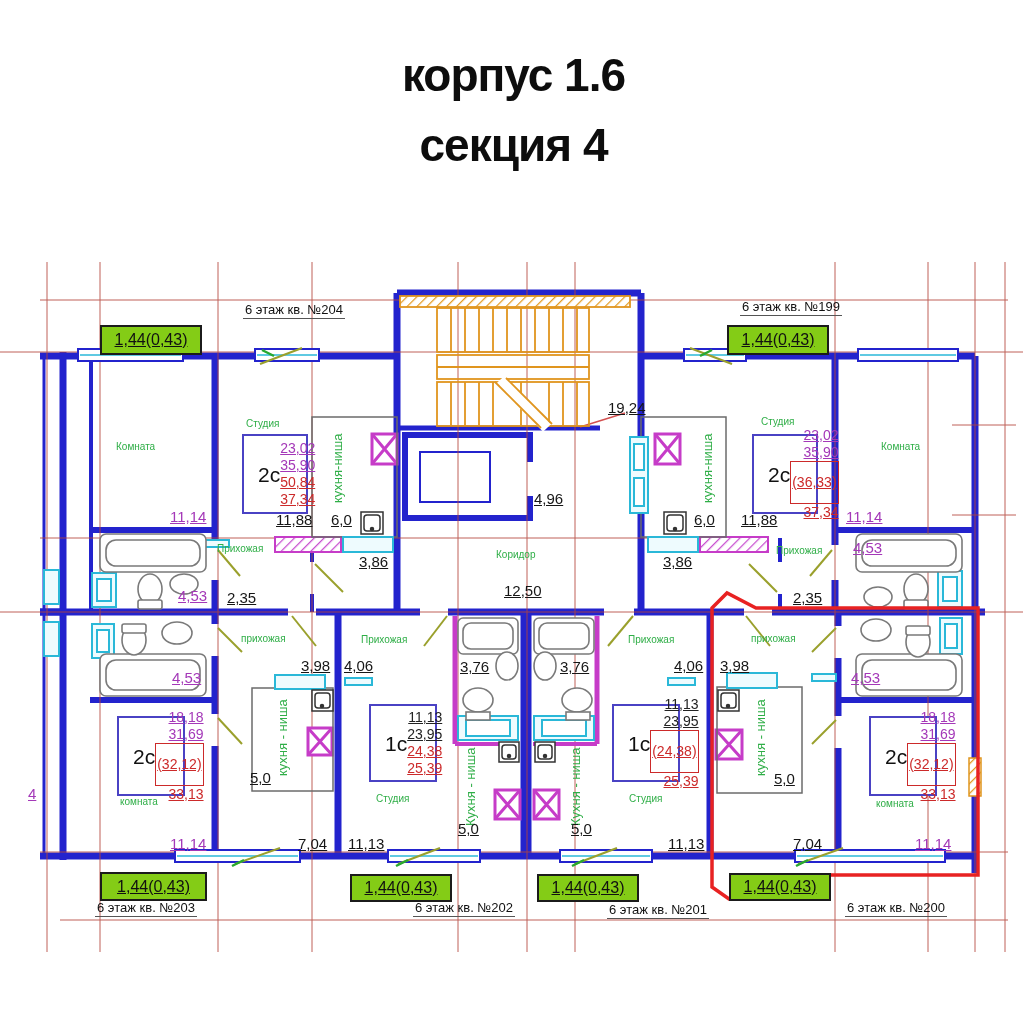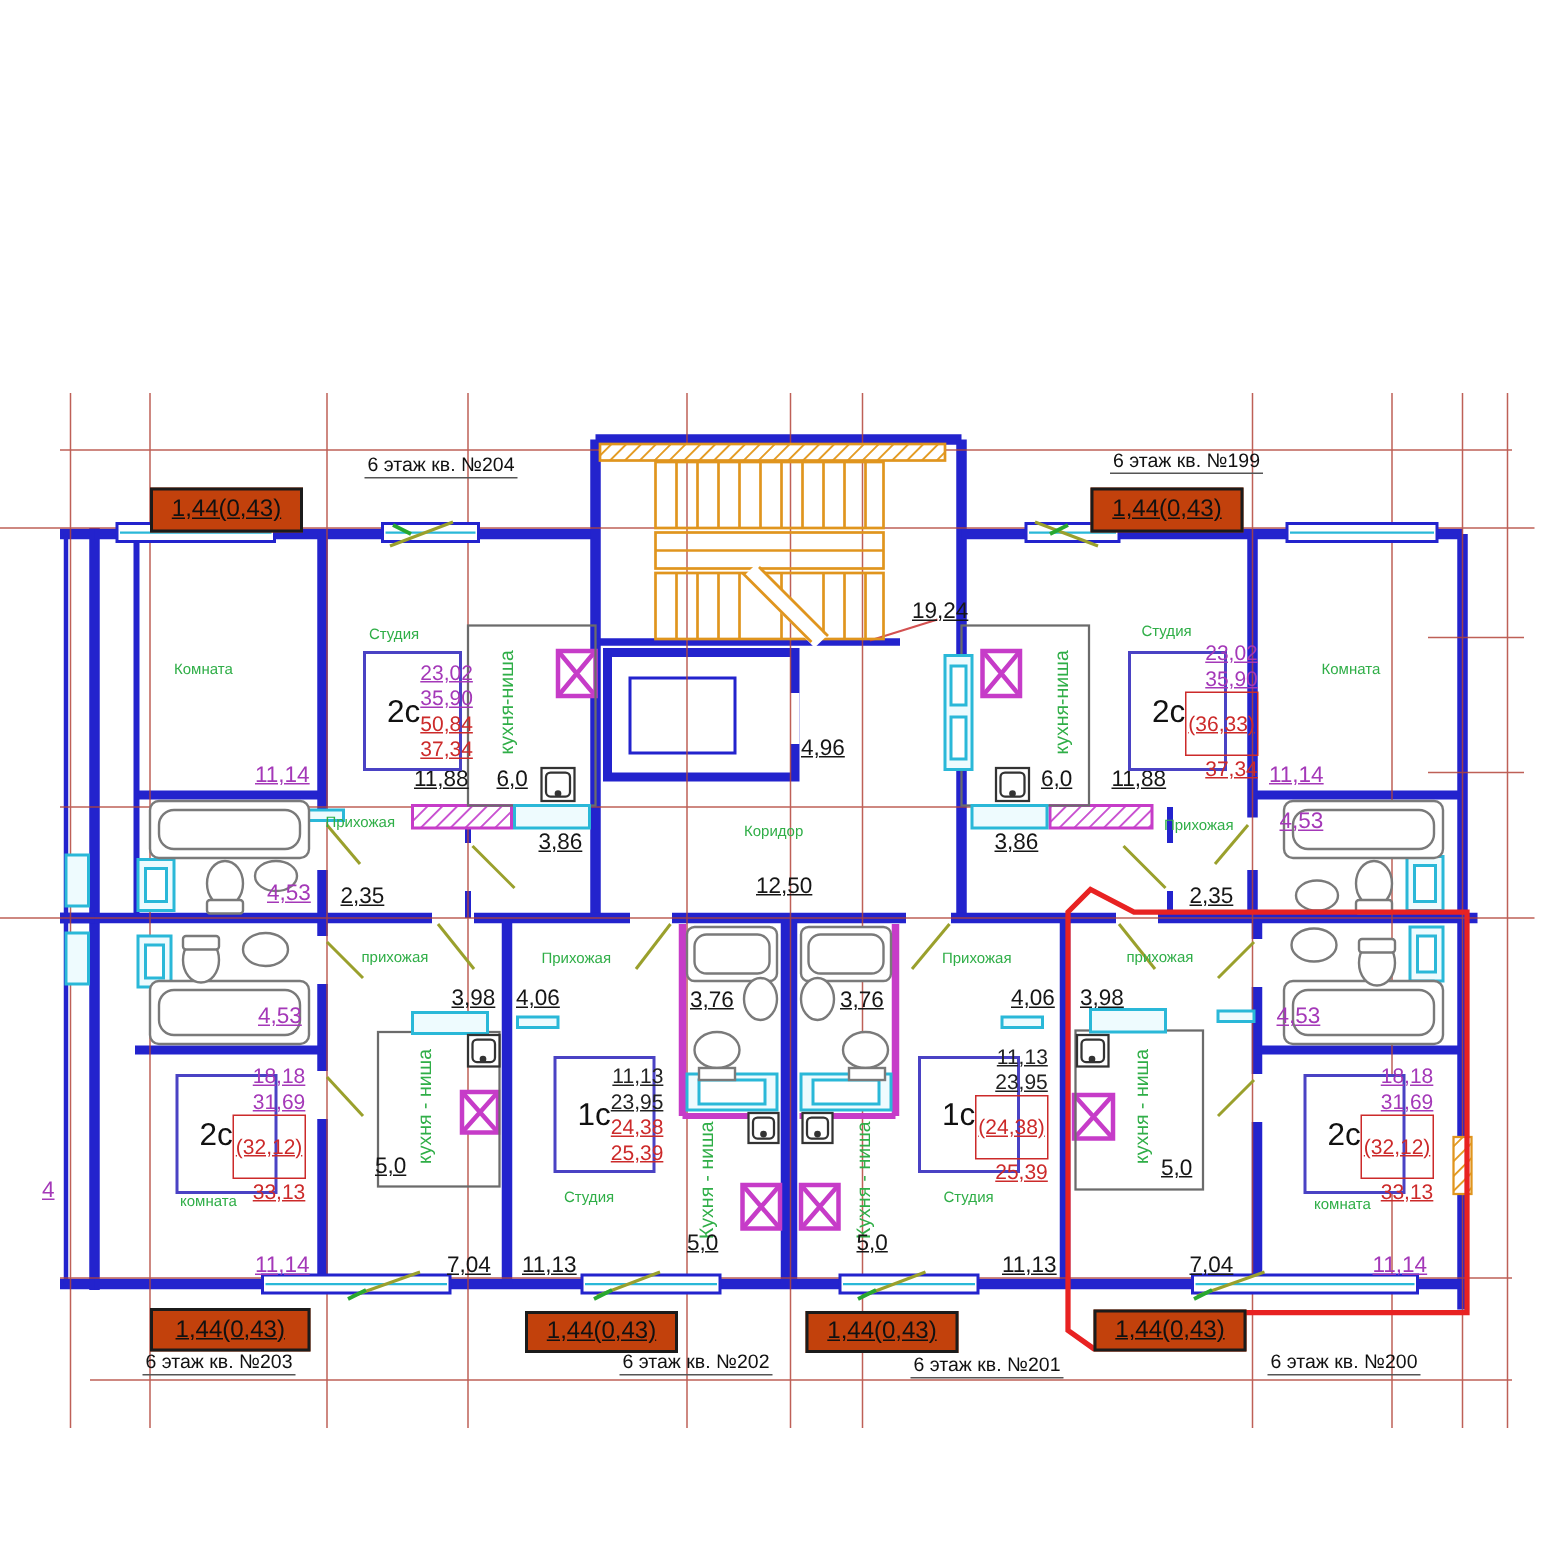--- a/index.html
+++ b/index.html
@@ -6,41 +6,43 @@
   .stage{position:relative;width:1027px;height:1027px;background:#fff;overflow:hidden;
          font-family:"Liberation Sans",sans-serif;}
   .title{position:absolute;left:0;right:0;text-align:center;font-weight:700;
          font-size:46px;color:#0d0d0d;letter-spacing:-1px;z-index:6;}
   svg.plan{position:absolute;left:0;top:0;z-index:1;}
   .lbl{position:absolute;white-space:nowrap;z-index:4;line-height:1.1;}
   .grn{color:#2fae47;font-size:10px;}
   .dim{color:#161616;font-size:15px;text-decoration:underline;}
   .pv{color:#a438b8;font-size:15px;text-decoration:underline;}
   .aptlbl{color:#111;font-size:13px;border-bottom:1px solid #555;padding:0 2px 1px 2px;}
-  .balbox{position:absolute;border:2px solid #1b1b1b;background:#c2410c;display:flex;
+  .balbox{position:absolute;border:2px solid #1b1b1b;background:#84cc16;display:flex;
           align-items:center;justify-content:center;font-size:16px;color:#111;z-index:3;}
   .balbox span{text-decoration:underline;}
   .balbox.hl{outline:none;}
   .vlbl{position:absolute;writing-mode:vertical-rl;transform:rotate(180deg);
         color:#2fae47;font-size:13px;z-index:4;text-align:center;}
   .atable{position:absolute;border:2px solid #4a42c4;background:#fff;display:flex;
           align-items:center;z-index:5;}
   .atype{font-size:21px;color:#111;line-height:1;padding-left:14px;}
   .avals{flex:1;display:flex;flex-direction:column;align-items:flex-end;padding-right:3px;}
   .avals span{font-size:14px;line-height:17px;text-decoration:underline;white-space:nowrap;}
   .v-pur{color:#a438b8;}
   .v-red{color:#cc2a2a;}
   .v-dark{color:#222;}
   .v-box{border:1px solid #cc2a2a;line-height:14px;padding:12px 1px;}
 </style>
 </head>
 <body>
 
 <div class="stage">
 
+  <div class="title" style="top:48px">корпус 1.6</div>
+  <div class="title" style="top:118px">секция 4</div>
 
   <svg class="plan" width="1027" height="1027" viewBox="0 0 1027 1027">
     <defs>
       <pattern id="hpm" width="7" height="7" patternTransform="rotate(45)" patternUnits="userSpaceOnUse">
         <rect width="7" height="7" fill="#fff"></rect>
           <line x1="0" y1="0" x2="0" y2="7" stroke="#c84fd0" stroke-width="2.5"></line>
       </pattern>
       <pattern id="hpo" width="7" height="7" patternTransform="rotate(45)" patternUnits="userSpaceOnUse">
         <rect width="7" height="7" fill="#fff"></rect>
           <line x1="0" y1="0" x2="0" y2="7" stroke="#e39a20" stroke-width="2.5"></line>

